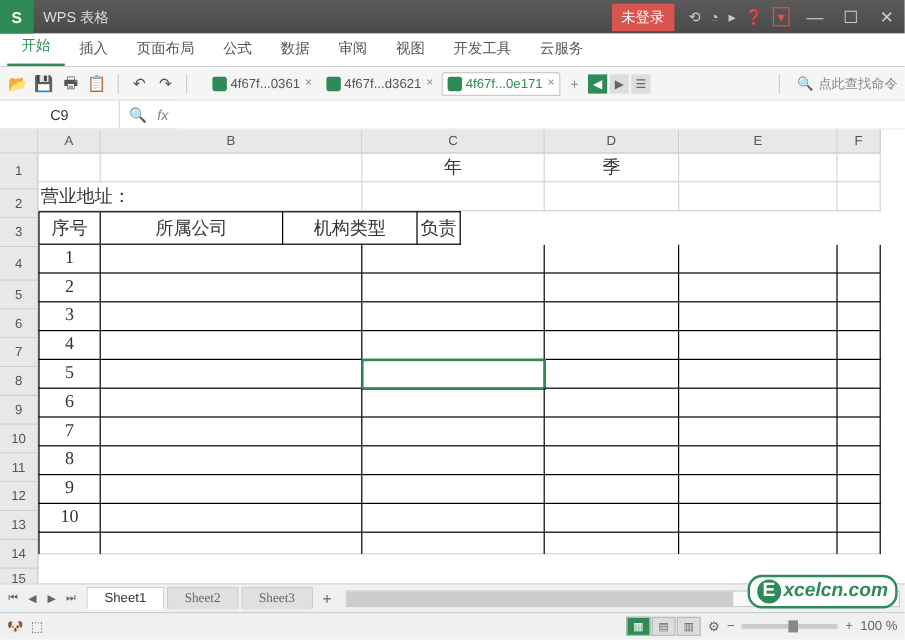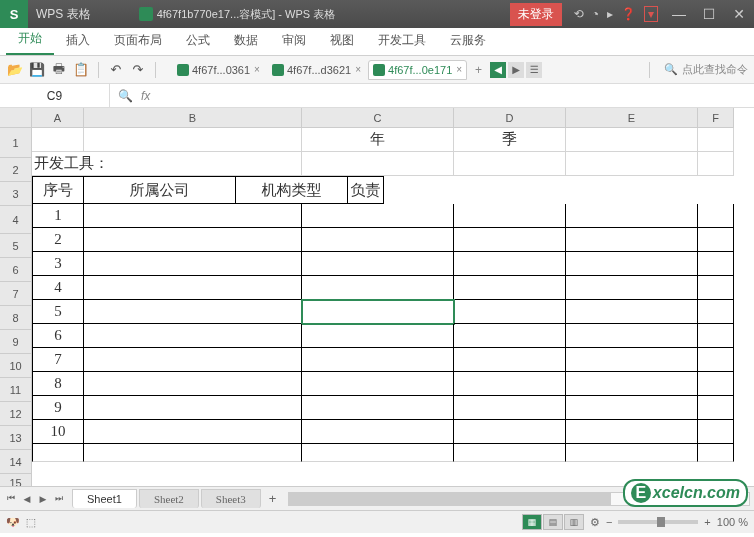--- a/index.html
+++ b/index.html
@@ -31,21 +31,21 @@
 .doc-tab { display: flex; align-items: center; padding: 3px 4px; font-size: 11px; color: #555; border: 1px solid transparent; border-radius: 3px 3px 0 0; }
 .doc-tab.active { background: #fff; border-color: #ccc; color: #2e8b57; }
 .doc-tab .ficon { width: 12px; height: 12px; background: #2e8b57; margin-right: 3px; border-radius: 2px; }
 .doc-tab .close { margin-left: 4px; font-size: 10px; color: #888; }
 .doc-nav { display: flex; gap: 2px; align-items: center; }
 .doc-nav .nbtn { width: 16px; height: 16px; background: #2e8b57; color: #fff; display: flex; align-items: center; justify-content: center; font-size: 10px; }
 .search-cmd { display: flex; align-items: center; gap: 4px; color: #888; font-size: 11px; margin-left: 6px; }
 
 
 .fbar { height: 24px; background: #fff; border-bottom: 1px solid #dcdcdc; display: flex; align-items: center; }
-.namebox { width: 110px; border-right: 1px solid #dcdcdc; height: 100%; display: flex; align-items: center; padding: 0 8px; justify-content: center; font-size: 12px; color: #333; }
+.namebox { width: 100px; border-right: 1px solid #dcdcdc; height: 100%; display: flex; align-items: center; padding: 0 8px; justify-content: center; font-size: 12px; color: #333; }
 .fx-btns { display: flex; align-items: center; padding: 0 8px; gap: 8px; color: #888; }
 .fx-label { font-style: italic; color: #888; }
 .formula-input { flex: 1; height: 100%; border: none; padding: 0 6px; font-size: 12px; }
 
 
 .grid-wrap { position: relative; height: 378px; overflow: hidden; background: #fff; }
 .corner { position: absolute; left: 0; top: 0; width: 32px; height: 20px; background: #e8e8e8; border-right: 1px solid #ccc; border-bottom: 1px solid #ccc; }
 .col-headers { position: absolute; left: 32px; top: 0; height: 20px; display: flex; }
 .col-h { background: #e8e8e8; border-right: 1px solid #ccc; border-bottom: 1px solid #ccc; display: flex; align-items: center; justify-content: center; font-size: 11px; color: #555; }
 .row-headers { position: absolute; left: 0; top: 20px; width: 32px; }
@@ -84,24 +84,20 @@
 
 .watermark { position: absolute; right: 6px; bottom: 30px; font-size: 16px; font-style: italic; font-weight: bold; color: #2e8b57; background: #fff; padding: 2px 6px; border: 2px solid #2e8b57; border-radius: 12px; display: flex; align-items: center; }
 .watermark .e { background: #2e8b57; color: #fff; border-radius: 50%; width: 20px; height: 20px; display: inline-flex; align-items: center; justify-content: center; margin-right: 2px; font-style: normal; }
 </style>
 </head>
 <body>
 
 <div class="titlebar">
   <div class="app-logo">S</div>
   <div class="app-name">WPS 表格</div>
-  <div class="title-doc">
-    <div class="ficon"></div>
-    <span>4f67f1b770e17...容模式] - WPS 表格</span>
-  </div>
   <div class="title-spacer"></div>
   <div class="login-btn">未登录</div>
   <div class="title-icons">
     <span>⟲</span>
     <span>◔</span>
     <span>▸</span>
     <span>❓</span>
     <span style="border:1px solid #d9534f;color:#d9534f;padding:0 3px">▾</span>
   </div>
   <div class="win-controls">
@@ -201,21 +197,21 @@
   <div class="cells" id="cells">
       <div class="row" style="height: 24px;">
         <div class="cell " style="width: 52px; height: 100%;"></div>
         <div class="cell " style="width: 218px; height: 100%;"></div>
         <div class="cell center" style="width: 152px; height: 100%;">年</div>
         <div class="cell center" style="width: 112px; height: 100%;">季</div>
         <div class="cell " style="width: 132px; height: 100%;"></div>
         <div class="cell " style="width: 36px; height: 100%;"></div>
       </div>
       <div class="row" style="height: 24px;">
-        <div class="cell " style="width: 270px; height: 100%; border-right: 1px solid rgb(212, 212, 212); padding-left: 2px;">开发工具：</div>
+        <div class="cell " style="width: 270px; height: 100%; border-right: 1px solid rgb(212, 212, 212); padding-left: 2px;">营业地址：</div>
         <div class="cell " style="width: 152px; height: 100%;"></div>
         <div class="cell " style="width: 112px; height: 100%;"></div>
         <div class="cell " style="width: 132px; height: 100%;"></div>
         <div class="cell " style="width: 36px; height: 100%;"></div>
       </div>
       <div class="row" style="height: 28px;">
         <div class="cell center thick-b thick-r thick-t thick-l" style="width: 52px; height: 100%;">序号</div>
         <div class="cell center thick-b thick-r thick-t" style="width: 152px; height: 100%;">所属公司</div>
         <div class="cell center thick-b thick-r thick-t" style="width: 112px; height: 100%;">机构类型</div>
         <div class="cell center thick-b thick-r thick-t" style="width: 36px; height: 100%;">负责</div>

